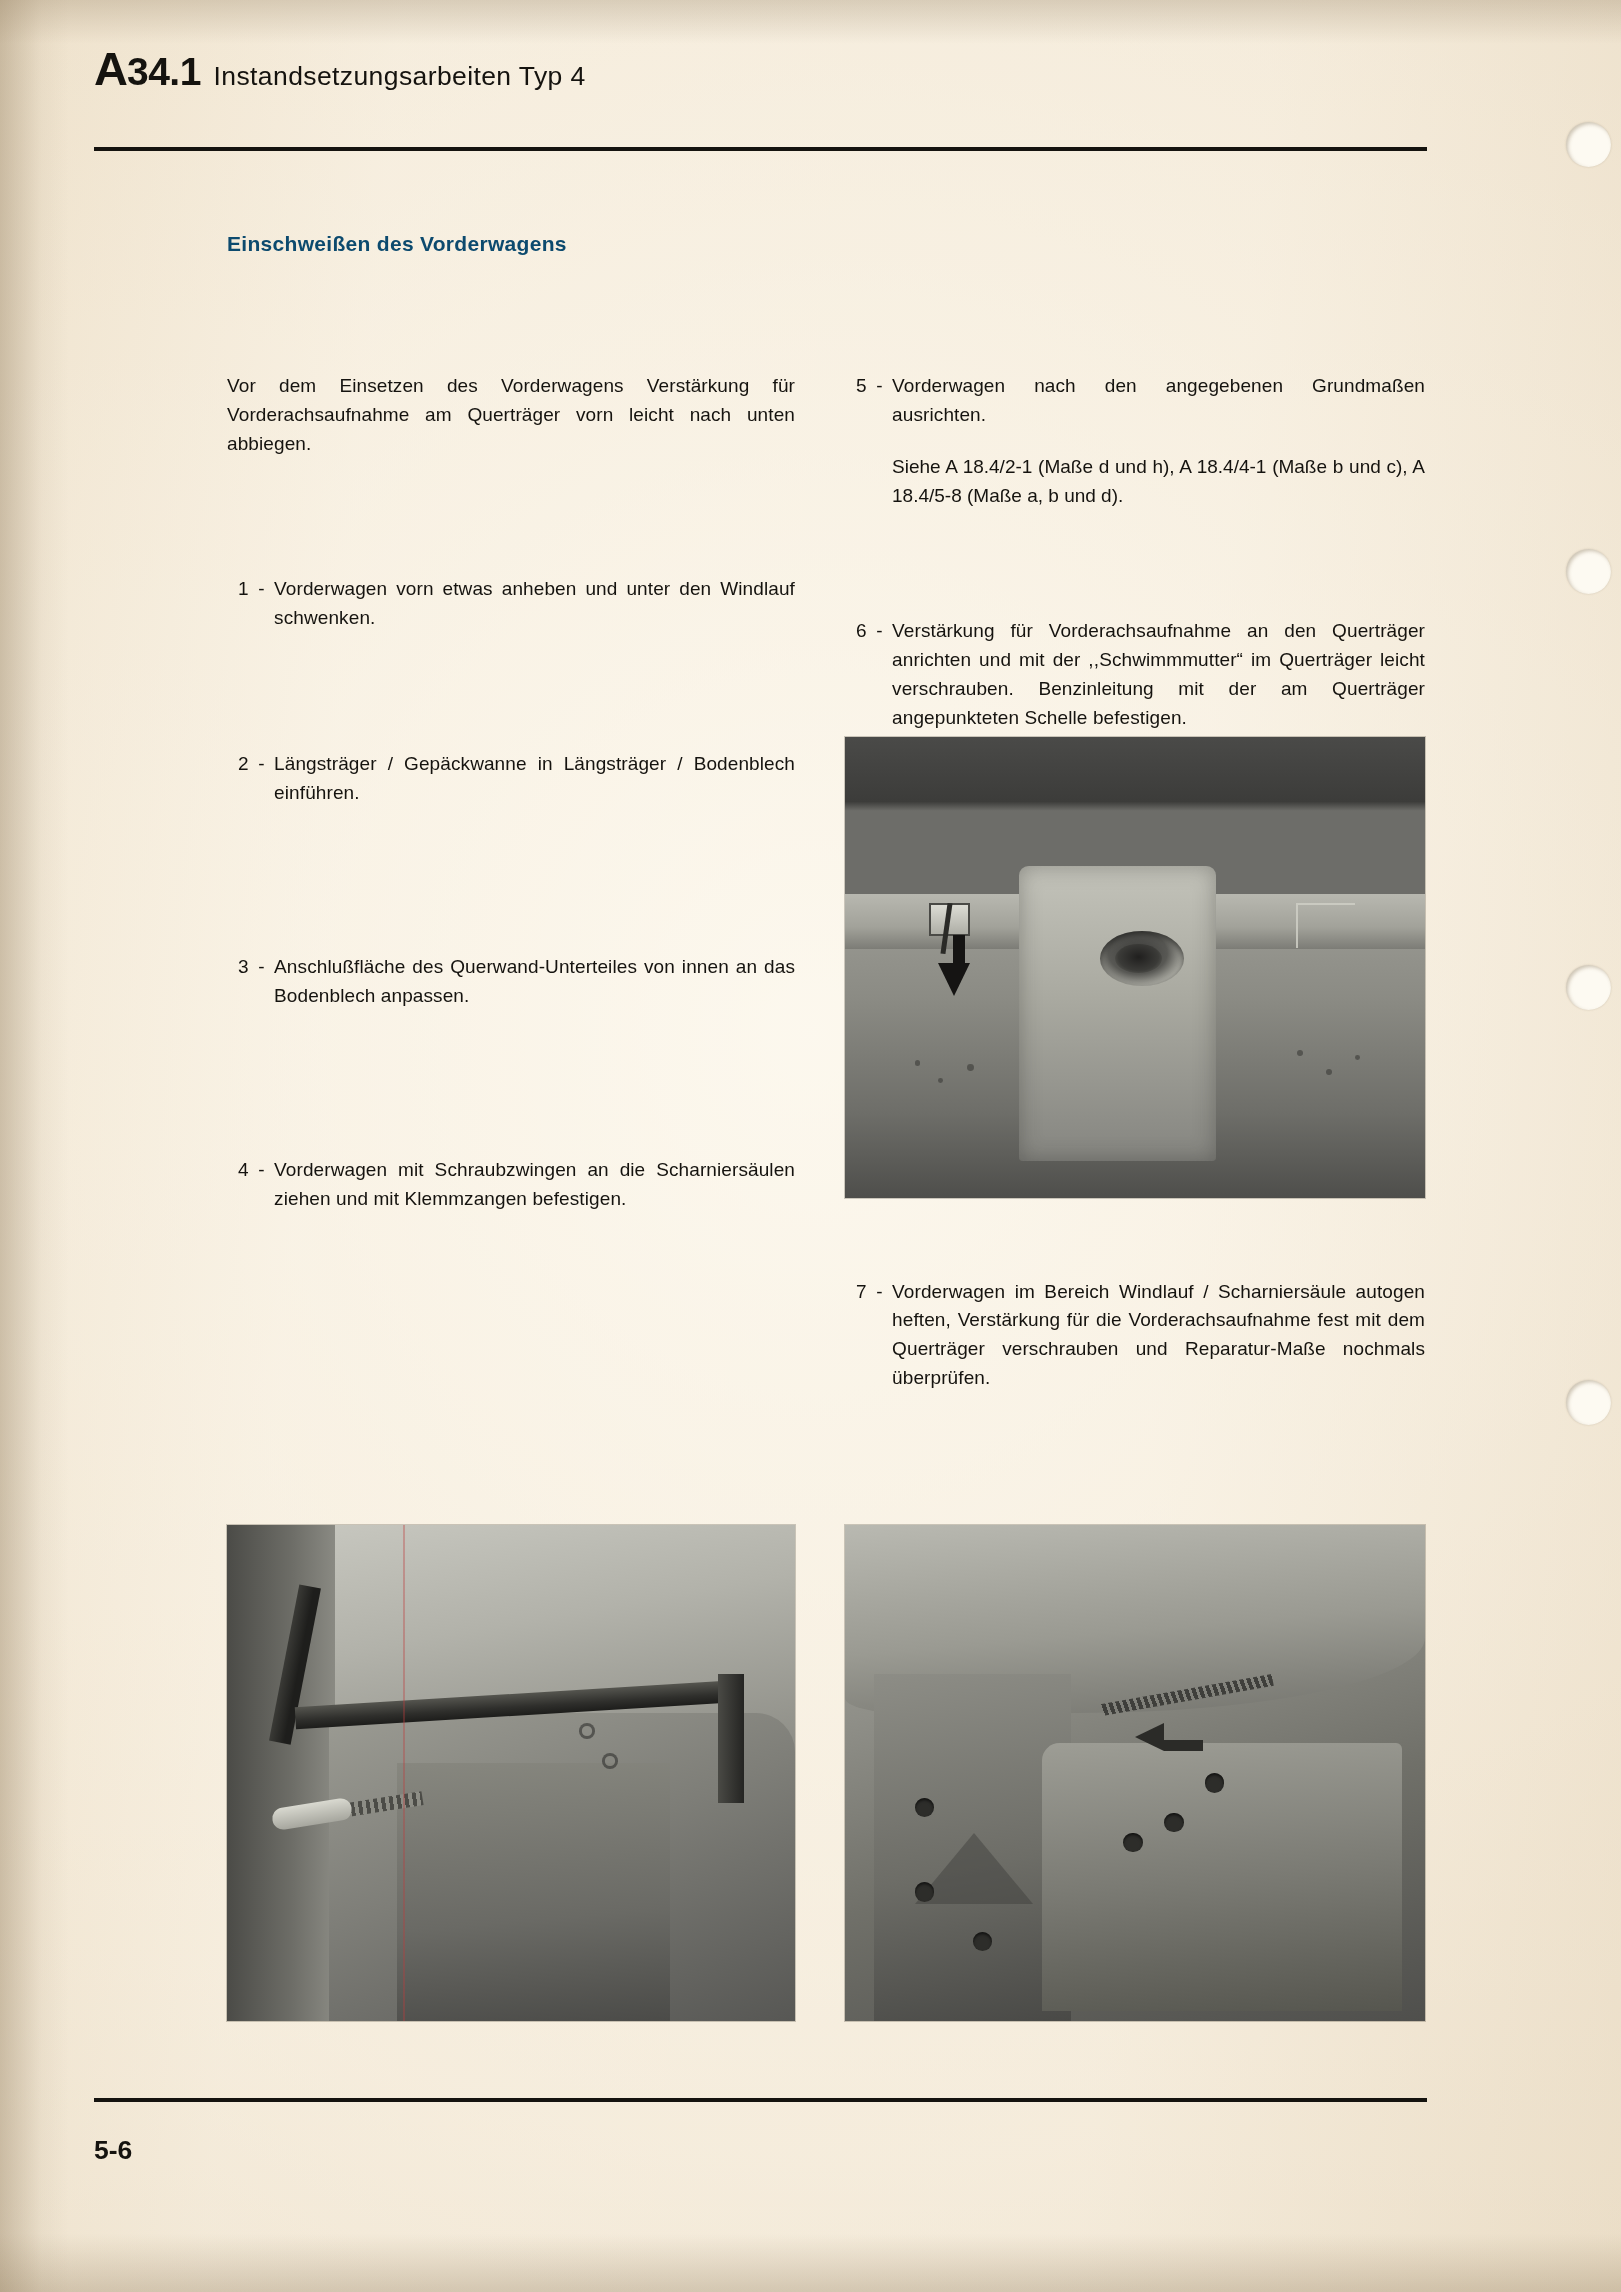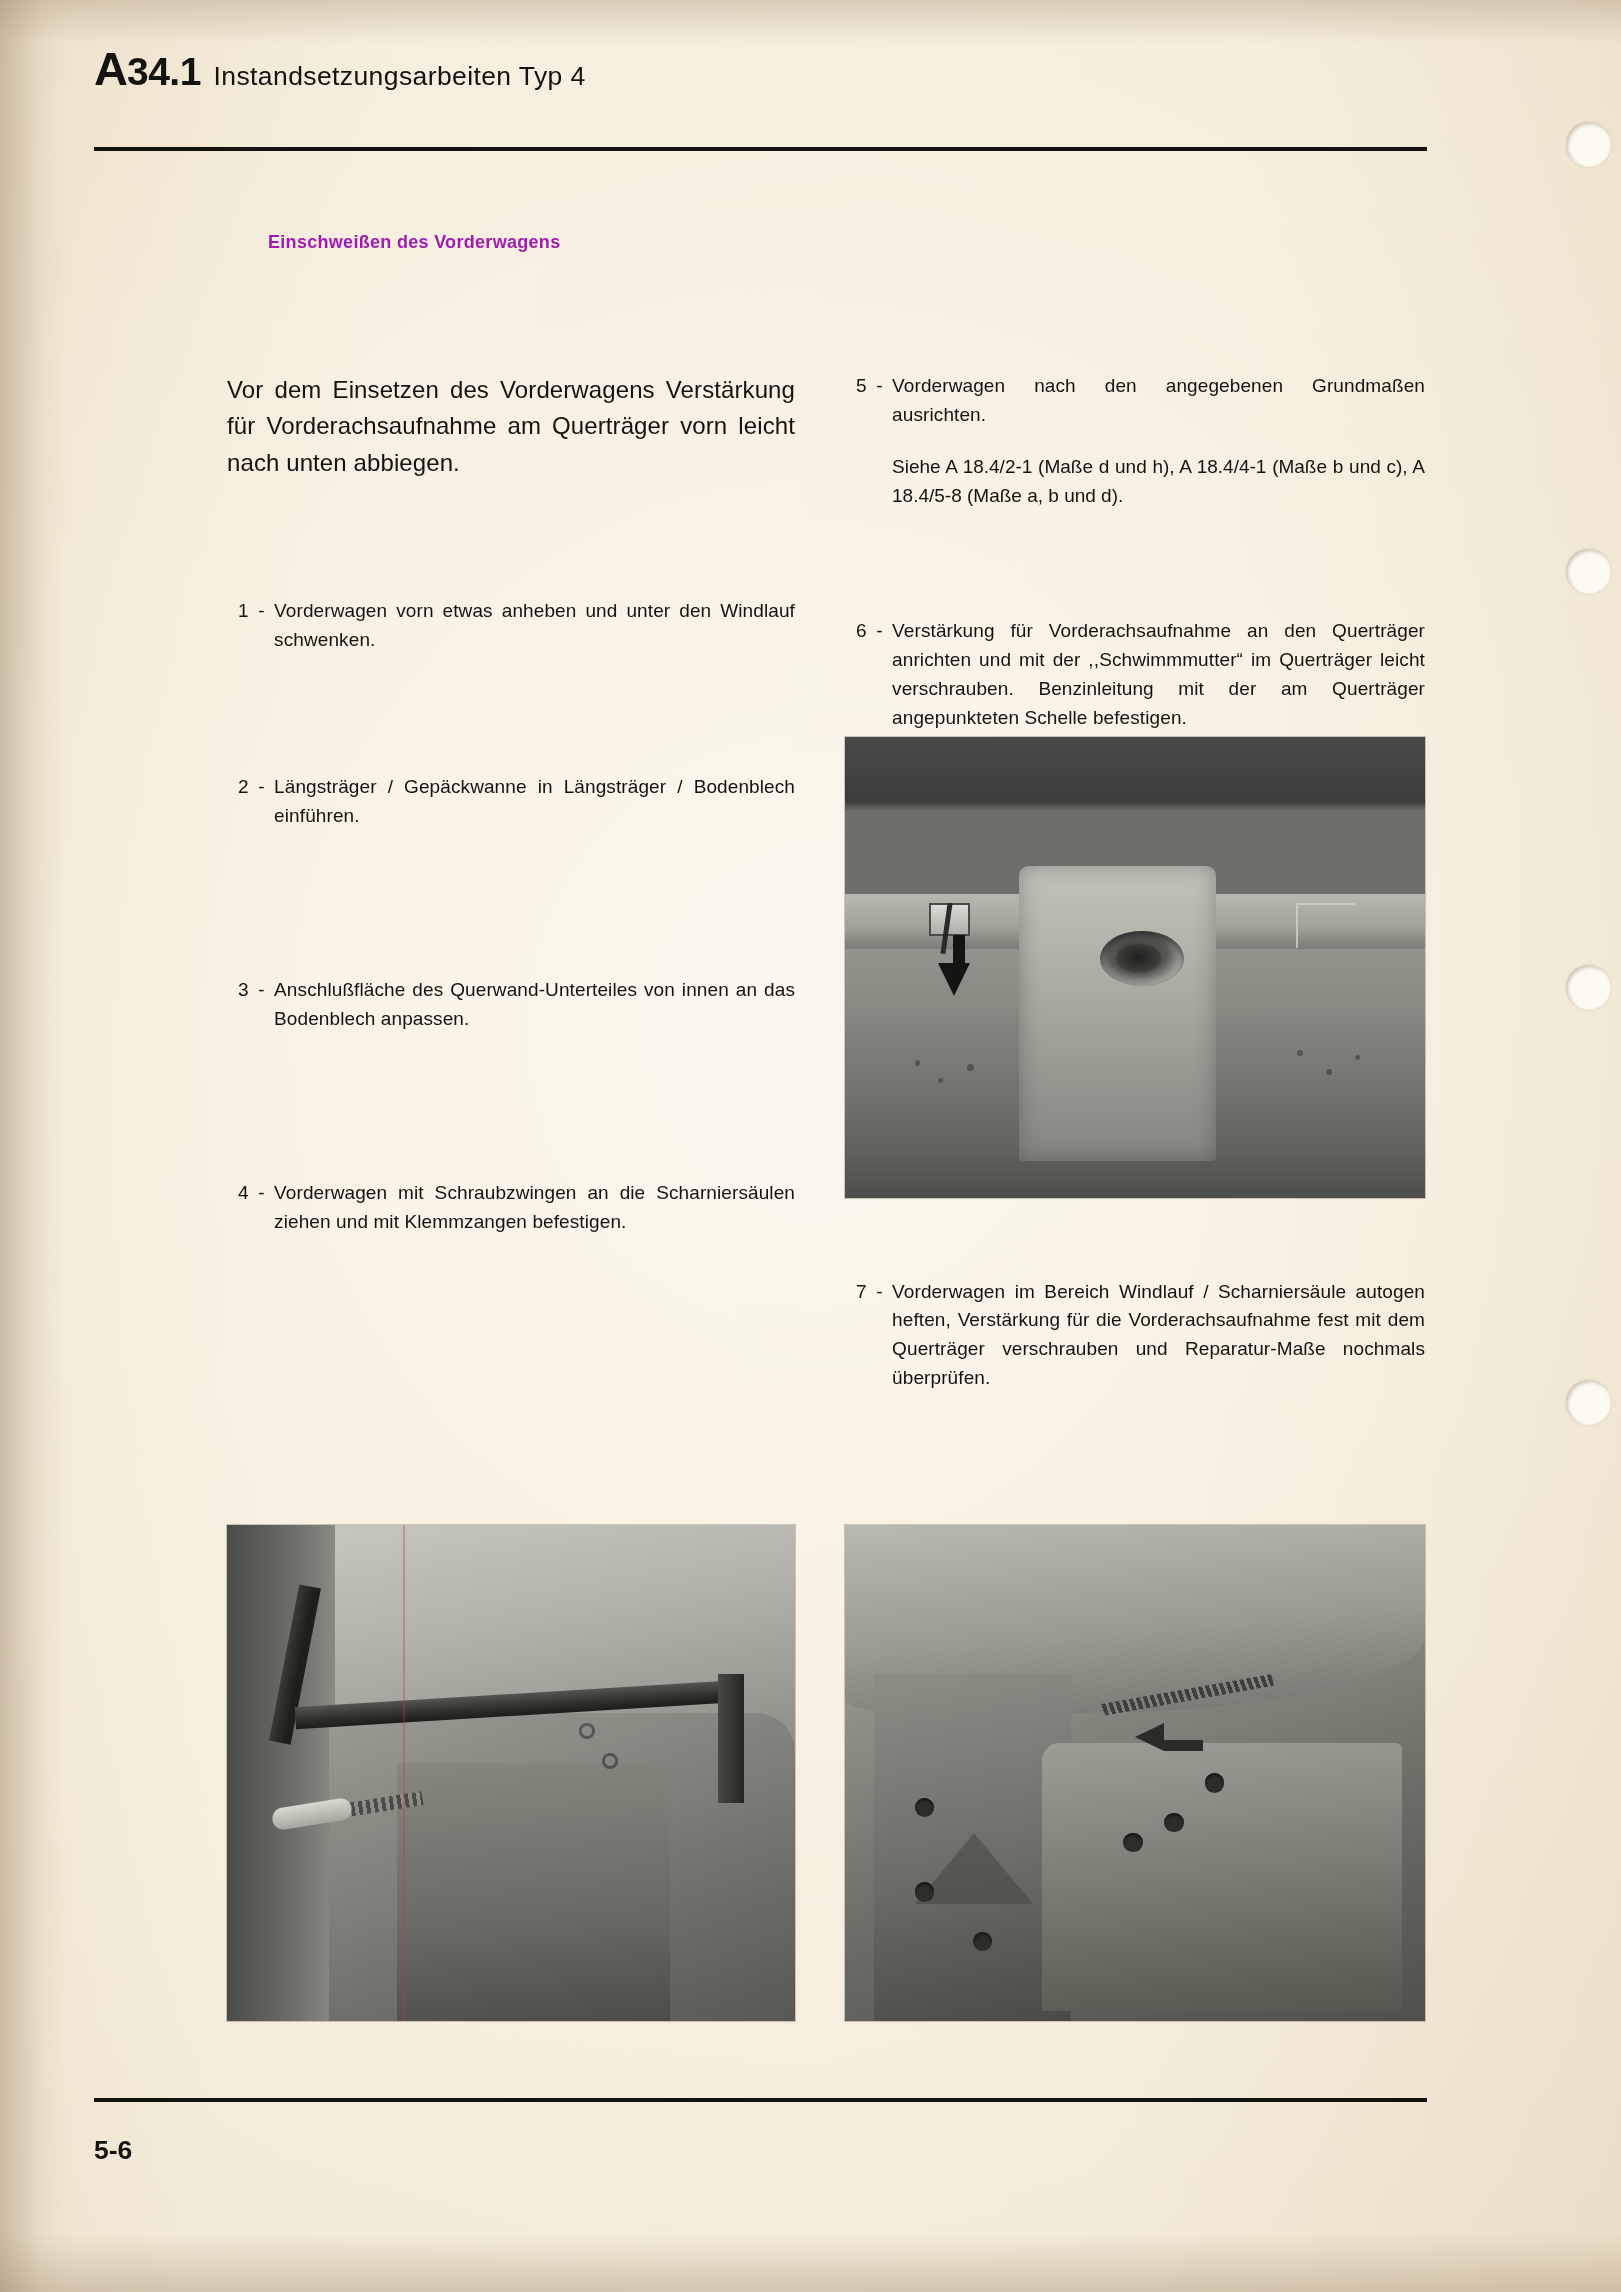--- a/index.html
+++ b/index.html
@@ -101,43 +101,42 @@
     width: 1333px;
     height: 3.9px;
     background: #15130f;
   }
 
   
   .section-heading {
     position: absolute;
     left: 227px;
     top: 232px;
-    font-size: 18px;
+    font-size: 21px;
     font-weight: bold;
-    color: #a21caf;
+    color: #0c4a6e;
     letter-spacing: 0.3px;
-    margin-left: 41px;
   }
 
   
   .col-left {
     position: absolute;
     left: 227px;
     top: 372px;
     width: 568px;
   }
   .col-right {
     position: absolute;
     left: 845px;
     top: 372px;
     width: 580px;
   }
 
   .para {
-    font-size: 24px;
+    font-size: 19px;
     line-height: 1.52;
     color: #15130f;
     text-align: justify;
     letter-spacing: 0.1px;
   }
   .item {
     display: flex;
     font-size: 19px;
     line-height: 1.52;
     color: #15130f;

